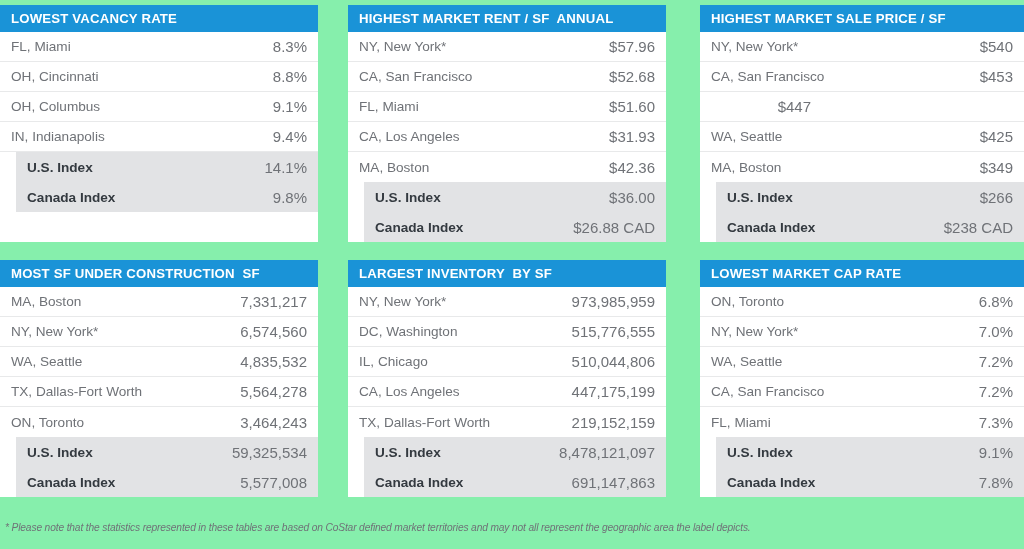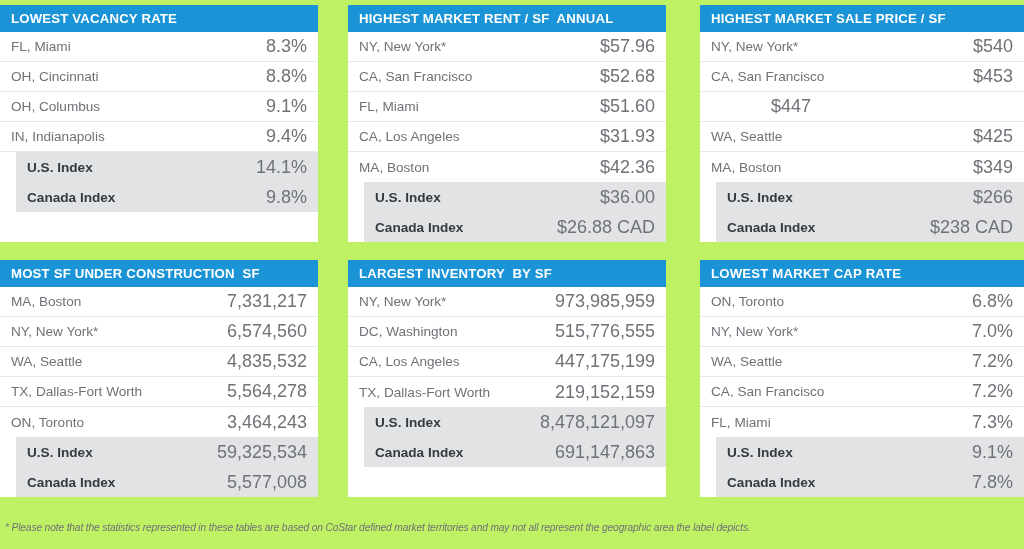--- a/index.html
+++ b/index.html
@@ -10,21 +10,21 @@
   body {
     width: 1024px;
     height: 549px;
     font-family: "Liberation Sans", sans-serif;
     overflow: hidden;
   }
   #page {
     position: relative;
     width: 1024px;
     height: 549px;
-    background: #bef264;
+    background: #86efac;
   }
   .grid {
     position: absolute;
     left: 0;
     top: 0;
     width: 1024px;
     display: grid;
     grid-template-columns: 318px 30px 318px 34px 324px;
     grid-template-rows: auto 18px auto;
     padding: 5px 0 0 0;
@@ -61,21 +61,21 @@
   }
   .row .label {
     flex: 1 1 auto;
     font-size: 13.6px;
     color: #6f7277;
     white-space: nowrap;
     overflow: hidden;
   }
   .row .value {
     flex: 0 0 auto;
-    font-size: 18px;
+    font-size: 15px;
     color: #6f7277;
     text-align: right;
     white-space: nowrap;
   }
   
   .index-band {
     background: #e2e3e5;
     margin-left: 16px;
   }
   .row.index {
@@ -276,20 +276,24 @@
       <div class="rows">
         <div class="row">
           <span class="label">NY, New York*</span>
           <span class="value">973,985,959</span>
         </div>
         <div class="row">
           <span class="label">DC, Washington</span>
           <span class="value">515,776,555</span>
         </div>
         <div class="row">
+          <span class="label">IL, Chicago</span>
+          <span class="value">510,044,806</span>
+        </div>
+        <div class="row">
           <span class="label">CA, Los Angeles</span>
           <span class="value">447,175,199</span>
         </div>
         <div class="row last-plain">
           <span class="label">TX, Dallas-Fort Worth</span>
           <span class="value">219,152,159</span>
         </div>
         <div class="index-band">
           <div class="row index">
             <span class="label">U.S. Index</span>

